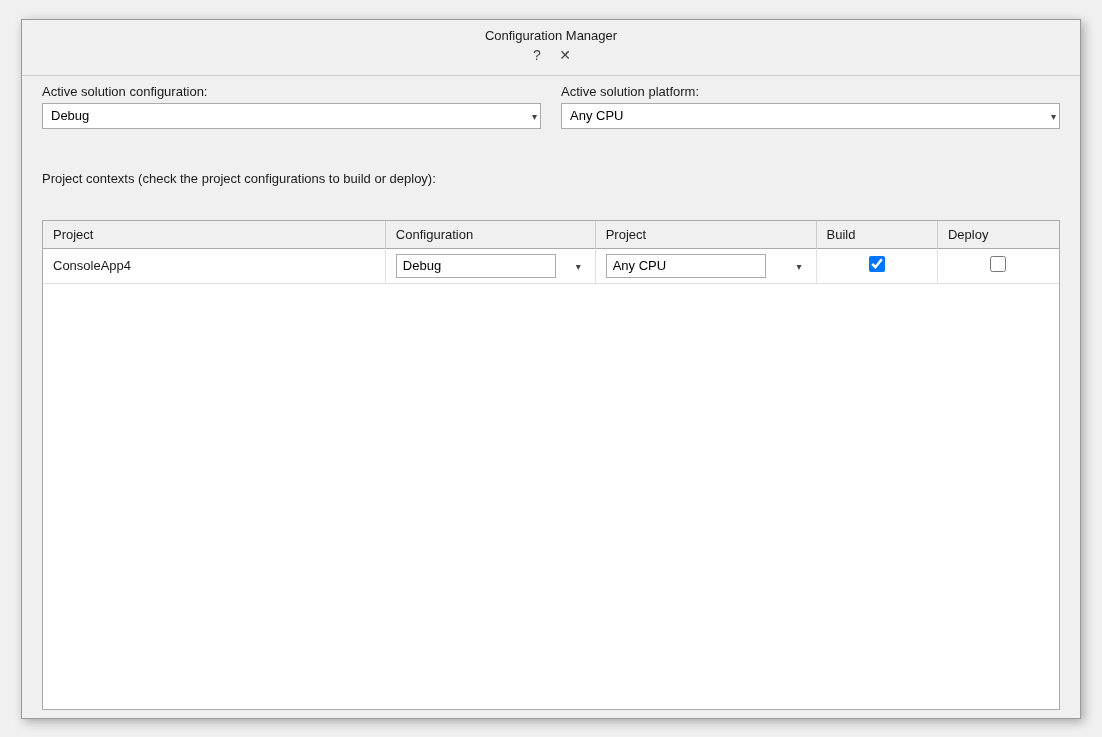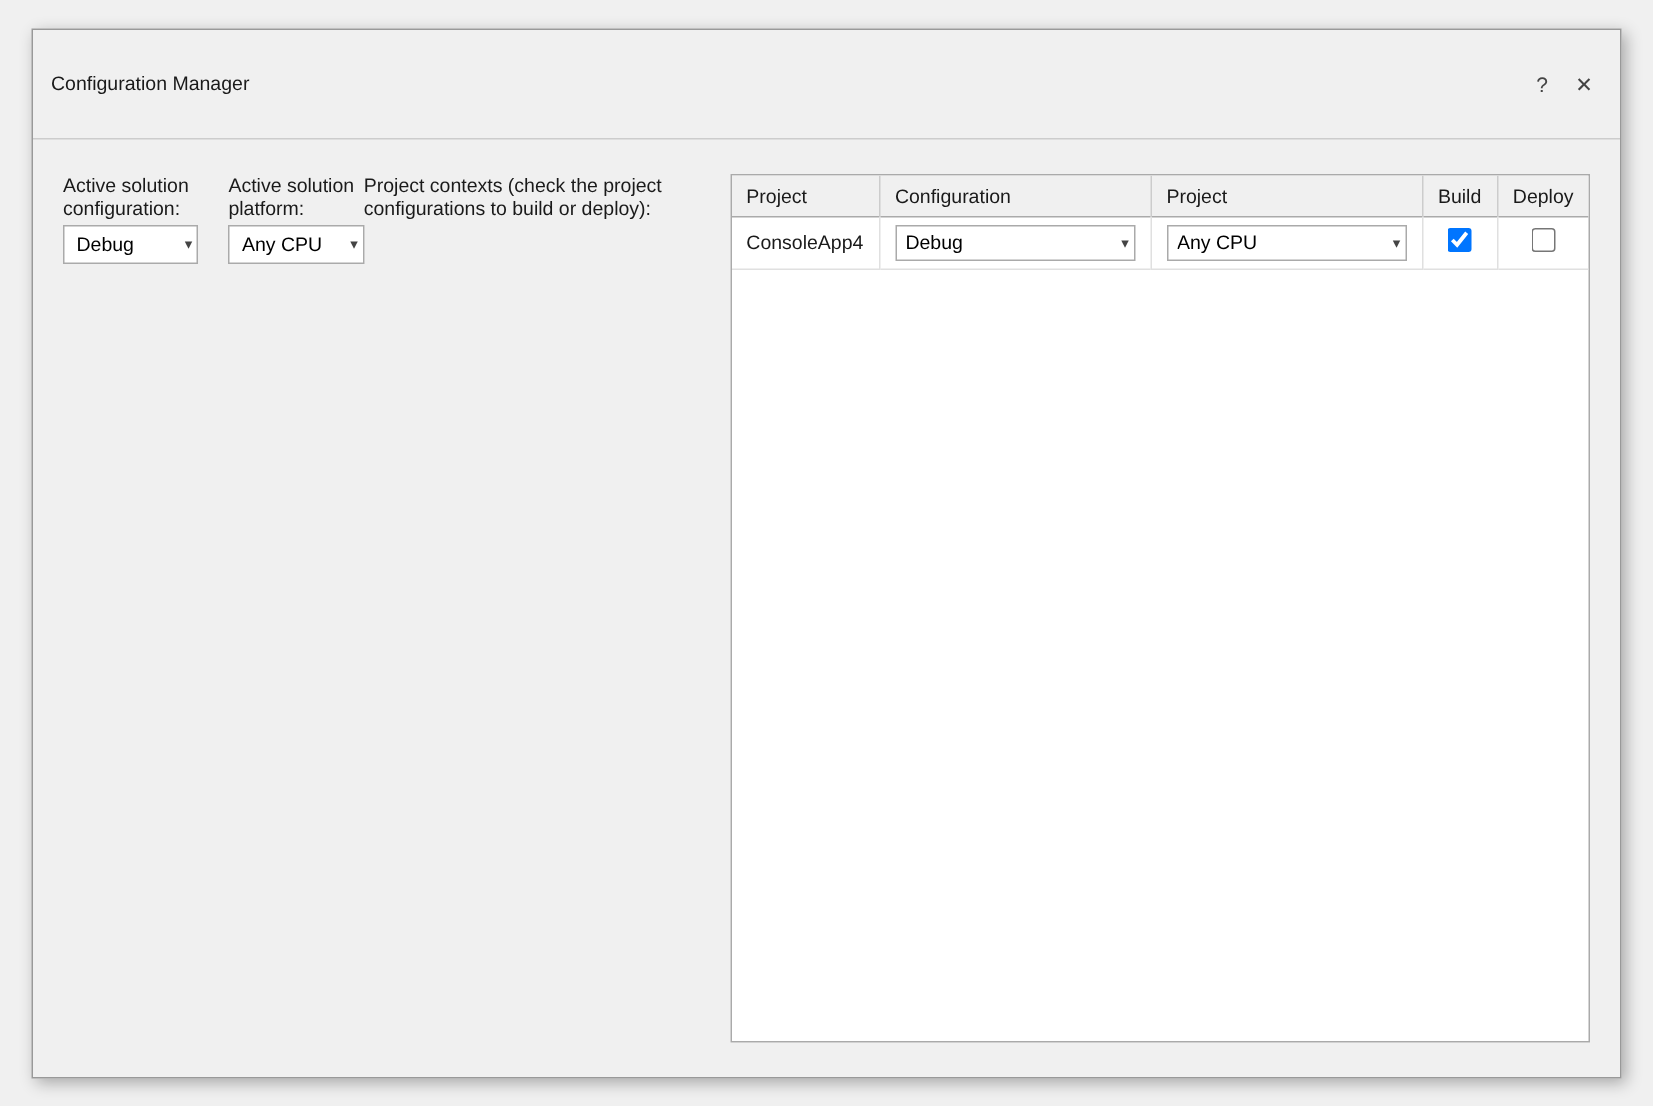--- a/index.html
+++ b/index.html
@@ -24,25 +24,26 @@
       border: 1px solid #999;
       box-shadow: 3px 3px 10px rgba(0,0,0,0.3);
       width: 1060px;
       min-height: 700px;
       display: flex;
       flex-direction: column;
     }
 
     .title-bar {
       background: #f0f0f0;
-      padding: 24px 12px;
+      padding: 8px 12px;
       display: flex;
       align-items: center;
       justify-content: space-between;
       border-bottom: 1px solid #ccc;
+      flex-direction: column;
     }
 
     .title-bar-left {
       display: flex;
       align-items: center;
       gap: 8px;
     }
 
     .title-text {
       font-size: 13px;
@@ -64,24 +65,25 @@
       cursor: pointer;
       display: flex;
       align-items: center;
       justify-content: center;
       font-size: 14px;
       color: #444;
       border-radius: 2px;
     }
 
     .dialog-body {
-      padding: 23px 20px;
-      flex: 1;
-      display: flex;
-      flex-direction: row;
+      padding: 8px 20px;
+      flex: 1;
+      display: flex;
+      flex-direction: column;
+      gap: 26px;
     }
 
     .top-section {
       display: flex;
       gap: 20px;
       margin-bottom: 16px;
     }
 
     .field-group {
       display: flex;

